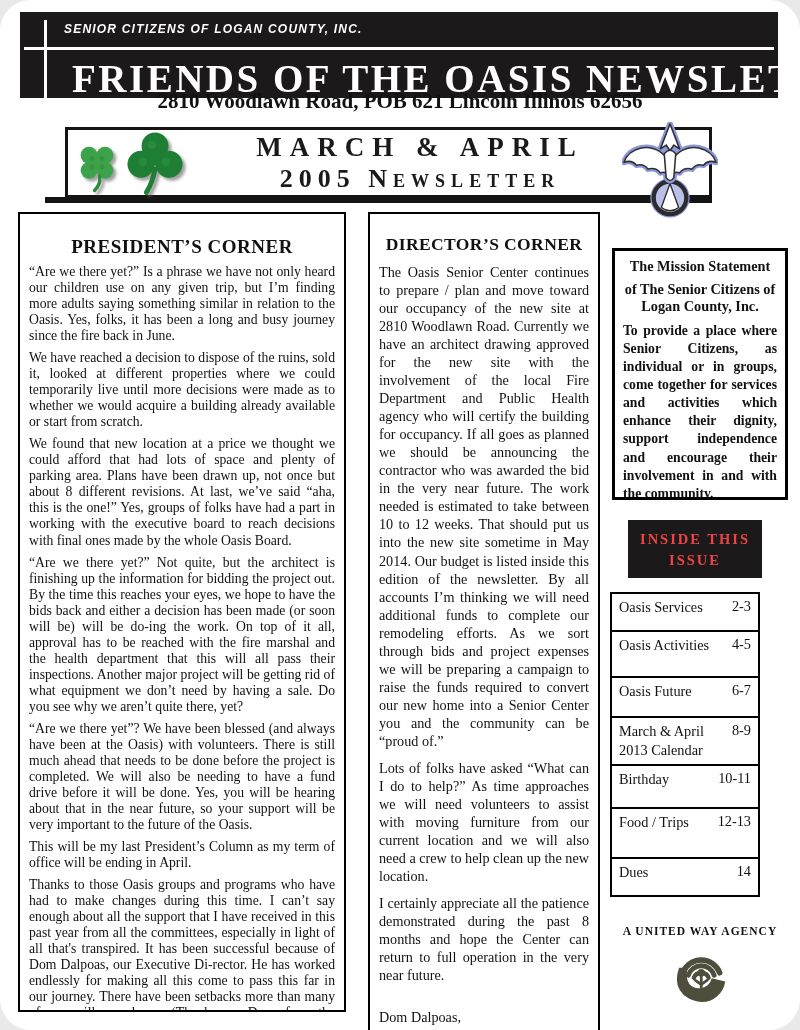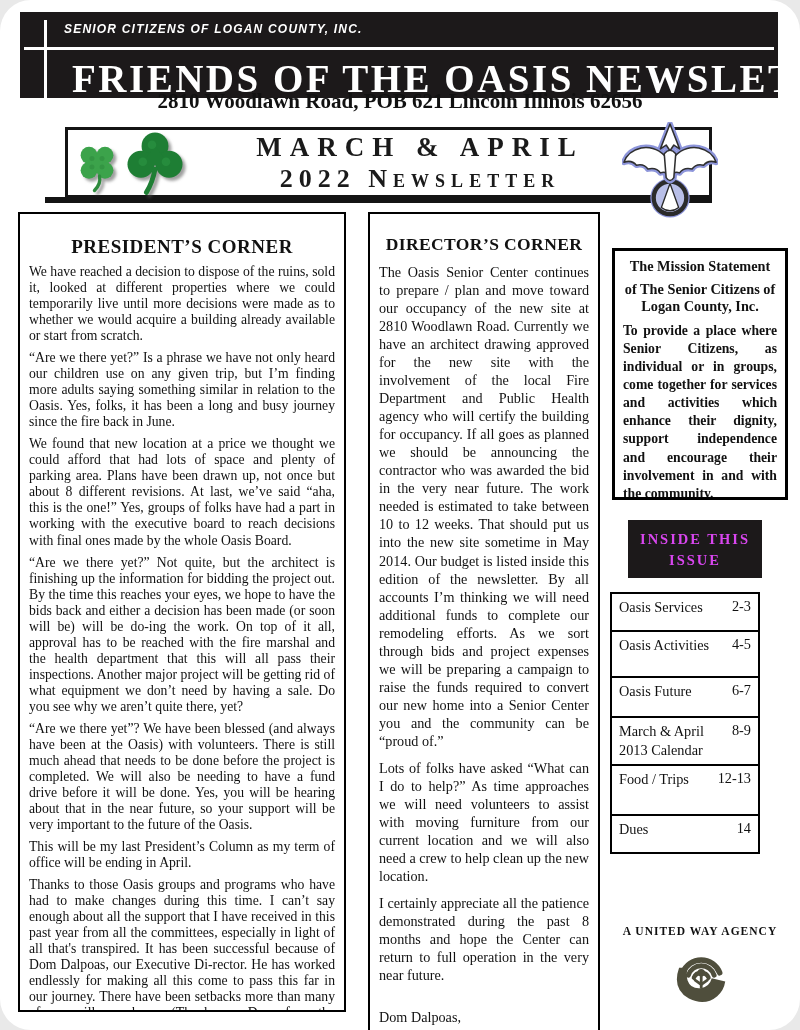--- a/index.html
+++ b/index.html
@@ -51,21 +51,21 @@
   .dir-box p { font-size:14.2px; line-height:1.27; text-align:justify; margin:0 0 9px; }
   .dir-box .sig-name { margin-top:24px !important; margin-bottom:8px !important; }
   
   .mission-box { position:absolute; left:612px; top:248px; width:176px; height:252px;
     border:3px solid #000; padding:7px 8px; font-weight:bold; overflow:hidden; }
   .mission-h1 { text-align:center; font-size:14.3px; margin-bottom:6px; }
   .mission-h2 { text-align:center; font-size:14.3px; }
   .mission-h3 { text-align:center; font-size:14.3px; margin-bottom:7px; }
   .mission-body { font-size:13.7px; line-height:1.32; text-align:justify; }
   .issue-box { position:absolute; left:628px; top:520px; width:134px; height:58px;
-    background:#1c191a; color:#d946ef; text-align:center; font-weight:bold;
+    background:#1c191a; color:#ef4444; text-align:center; font-weight:bold;
     font-size:14.5px; letter-spacing:2px; line-height:1.45; padding-top:9px; }
   .toc { position:absolute; left:610px; top:592px; width:150px; border:2px solid #000; background:#fff; }
   .toc-row { display:flex; justify-content:space-between; align-items:flex-start;
     padding:4px 7px 0 7px; font-size:14.3px; border-top:2px solid #000; }
   .toc-row:first-child { border-top:none; }
   .toc-label { flex:1 1 auto; line-height:1.3; }
   .toc-pages { flex:0 0 auto; padding-left:6px; }
   .r1{min-height:36px}.r2{min-height:46px}.r3{min-height:40px}.r4{min-height:48px}
   .r5{min-height:43px}.r6{min-height:50px}.r7{min-height:38px}
   .uw { position:absolute; left:612px; top:924px; width:176px; text-align:center; }
@@ -83,21 +83,21 @@
     <div class="header-hline"></div>
     <div class="header-title">FRIENDS OF THE OASIS NEWSLETTER</div>
   </div>
 
   <div class="address">2810 Woodlawn Road, POB 621 Lincoln Illinois 62656</div>
 
   <div class="banner-box"></div>
   <div class="banner-rule"></div>
   <div class="banner-text">
     <div class="banner-line1">MARCH &amp; APRIL</div>
-    <div class="banner-line2">2022 Newsletter</div>
+    <div class="banner-line2">2005 Newsletter</div>
   </div>
 
   <svg class="clover-sm" viewBox="0 0 100 120">
     <g fill="#3ca34b">
       <circle cx="31" cy="32" r="20"></circle>
         <circle cx="69" cy="32" r="20"></circle>
       <circle cx="31" cy="68" r="20"></circle>
         <circle cx="69" cy="68" r="20"></circle>
       <rect x="36" y="36" width="28" height="28"></rect>
     </g>
@@ -136,22 +136,22 @@
     </defs>
     <circle cx="50" cy="79" r="17" fill="#b9bfe8" stroke="#8d95da" stroke-width="7"></circle>
     <circle cx="50" cy="79" r="17" fill="#b9bfe8" stroke="#2b2b2b" stroke-width="4.5"></circle>
     <path d="M50 64 L41 89 Q50 96 59 89 Z" fill="#fff" stroke="#2b2b2b" stroke-width="1.4"></path>
     <use href="#dv" fill="#fff" stroke="#8d95da" stroke-width="6" stroke-linejoin="round"></use>
     <use href="#dv" fill="#fff" stroke="#2f2f2f" stroke-width="1.6" stroke-linejoin="round"></use>
   </svg>
 
   <div class="pres-box">
     <h2>PRESIDENT’S CORNER</h2>
+    <p>“Are we there yet?”  Is a phrase we have not only heard our children use on any given trip, but I’m finding more adults saying something similar in relation to the Oasis.  Yes, folks, it has been a long and busy journey since the fire back in June.</p>
     <p>We have reached a decision to dispose of the ruins, sold it, looked at different properties where we could temporarily live  until more decisions were made as to whether we would acquire a building already available or start from scratch.</p>
-    <p>“Are we there yet?”  Is a phrase we have not only heard our children use on any given trip, but I’m finding more adults saying something similar in relation to the Oasis.  Yes, folks, it has been a long and busy journey since the fire back in June.</p>
     <p>We found that new location at a price we thought we could afford that had lots of space and plenty of parking area.  Plans have been drawn up, not once but about 8 different revisions.  At last, we’ve said “aha, this is the one!”  Yes, groups of folks have had a part in working with the executive board to reach decisions  with final ones made by the whole Oasis Board.</p>
     <p>“Are we there yet?”  Not quite, but the architect is finishing up the information for bidding the project out.  By the time this reaches your eyes, we hope to have the bids back and either a decision has been made (or soon will be) will be do-ing the work.  On top of it all, approval has to be reached with the fire marshal and the health department that this will all pass their inspections.  Another major project will be getting rid of what equipment we don’t need by having a sale.  Do you see why we aren’t quite there, yet?</p>
     <p>“Are we there yet”?  We have been blessed (and always have been at the Oasis) with volunteers.  There is still much ahead that needs to be done before the project is completed.  We will also be needing to have a fund drive before it will be done.  Yes, you will be hearing about that in the near future, so your support will be very important to the future of the Oasis.</p>
     <p>This will be my last President’s Column as my term of office will be ending in April.</p>
     <p>Thanks to those Oasis groups and programs who have had to make changes during this time.  I can’t say enough about all the support that I have received in this past year from all the committees, especially in light of all that's transpired.  It has been successful because of Dom Dalpoas, our Executive Di-rector.  He has worked endlessly for making all this come to pass this far in our journey.  There have been setbacks more than many of you will ever know. (Thank you, Dom, from the bottom of my heart!)</p>
 
   </div>
 
   <div class="dir-box">
     <h2>DIRECTOR’S CORNER</h2>
@@ -180,20 +180,24 @@
       <span class="toc-label">Oasis Activities</span>
       <span class="toc-pages">4-5</span>
     </div>
     <div class="toc-row r3">
       <span class="toc-label">Oasis Future</span>
       <span class="toc-pages">6-7</span>
     </div>
     <div class="toc-row r4">
       <span class="toc-label">March &amp; April 2013 Calendar</span>
       <span class="toc-pages">8-9</span>
+    </div>
+    <div class="toc-row r5">
+      <span class="toc-label">Birthday</span>
+      <span class="toc-pages">10-11</span>
     </div>
     <div class="toc-row r6">
       <span class="toc-label">Food / Trips</span>
       <span class="toc-pages">12-13</span>
     </div>
     <div class="toc-row r7">
       <span class="toc-label">Dues</span>
       <span class="toc-pages">14</span>
     </div>
   </div>

